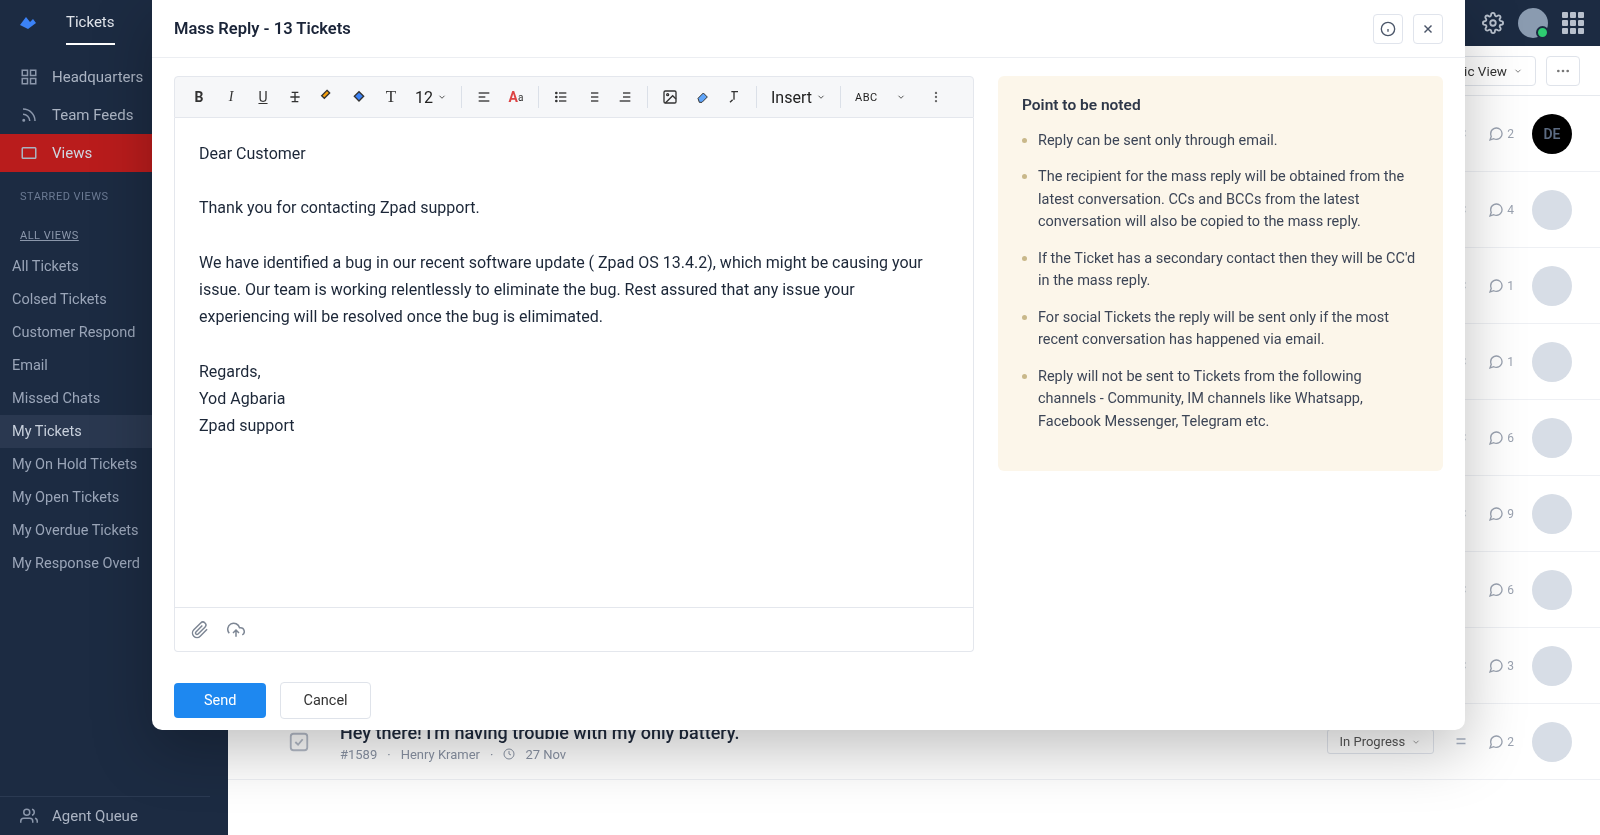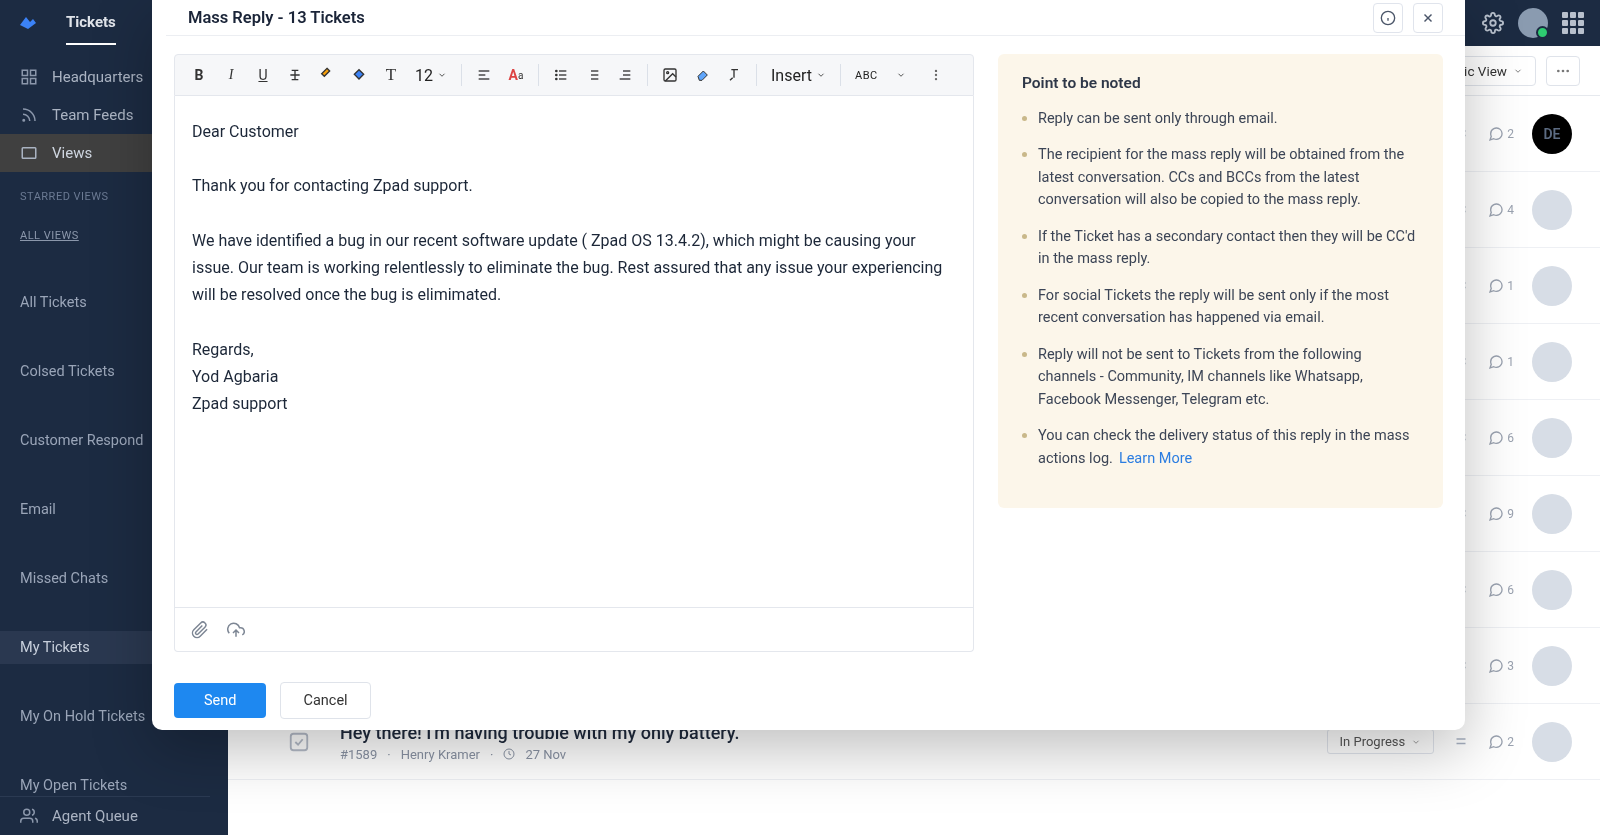--- a/index.html
+++ b/index.html
@@ -1,36 +1,36 @@
 <!DOCTYPE html>
 <html><head>
 <meta charset="utf-8">
 <style>
 * { box-sizing: border-box; margin: 0; padding: 0; font-family: -apple-system, BlinkMacSystemFont, "Segoe UI", Roboto, sans-serif; }
 body { width: 1600px; height: 835px; overflow: hidden; background: #f5f6f8; position: relative; }
 
 
 .top-header { height: 46px; background: #1c2b42; display: flex; align-items: center; padding: 0 16px; position: relative; z-index: 1; }
 .logo { width: 24px; height: 24px; margin-right: 26px; }
-.top-tab { color: #e0e4ea; font-size: 15px; padding: 12px 0; border-bottom: 2px solid #fff; font-weight: bold; }
+.top-tab { color: #e0e4ea; font-size: 15px; padding: 12px 0; border-bottom: 2px solid #fff; }
 .top-right { margin-left: auto; display: flex; align-items: center; gap: 14px; }
 .top-right .ic { width: 22px; height: 22px; color: #b8c0cc; cursor: pointer; }
 .avatar-top { width: 30px; height: 30px; border-radius: 50%; background: #8a9bb0; position: relative; }
 .avatar-top::after { content:''; position:absolute; bottom:-1px; right:-1px; width:9px; height:9px; border-radius:50%; background:#2ecc71; border:2px solid #1c2b42; }
 .apps-grid { width:22px; height:22px; display:grid; grid-template-columns:repeat(3,1fr); gap:2px; }
 .apps-grid span { background:#b8c0cc; border-radius:1px; }
 
 
 .sidebar { position:absolute; top:46px; left:0; width:228px; bottom:0; background:#1c2b42; color:#aab3c2; padding-top:12px; z-index:1; }
 .nav-item { display:flex; align-items:center; gap:14px; padding:10px 20px; font-size:15px; cursor:pointer; }
-.nav-item.active { background:#404040; color:#cfd6e0;align-items:center; }
+.nav-item.active { background:#b91c1c; color:#cfd6e0;align-items:center; }
 .nav-item .ic { width:18px; height:18px; }
 .section-label { font-size:11px; letter-spacing:0.5px; color:#6b7a93; padding:18px 20px 8px; }
 .section-label.underline { text-decoration: underline; color:#8b97ab; }
-.view-item { padding:8px 20px; font-size:14.5px; color:#9aa5b8; cursor:pointer;margin-top:36px; }
+.view-item { padding:8px 12px; font-size:14.5px; color:#9aa5b8; cursor:pointer; }
 .view-item.sel { background:#2a3850; color:#c8d0dc; }
 .bottom-nav { position:absolute; bottom:0; left:0; right:18px; border-top:1px solid #2b3a52; }
 
 
 .main-bg { position:absolute; left:228px; top:46px; right:0; bottom:0; background:#fff; z-index:0; }
 .toolbar-bg { height:50px; border-bottom:1px solid #e6e9ee; display:flex; align-items:center; padding:0 20px; }
 .toolbar-bg .right { margin-left:auto; display:flex; align-items:center; gap:10px; }
 .view-btn { border:1px solid #dfe3ea; border-radius:4px; padding:6px 12px; font-size:13.5px; color:#333; display:flex; align-items:center; gap:6px; }
 .more-btn { border:1px solid #dfe3ea; border-radius:4px; width:34px; height:30px; display:flex; align-items:center; justify-content:center; }
 
@@ -39,35 +39,35 @@
 .tick-right { margin-left:auto; display:flex; align-items:center; gap:18px; }
 .status-pill { border:1px solid #e0e4ec; padding:4px 12px; border-radius:3px; font-size:13px; color:#555; display:flex; align-items:center; gap:6px; }
 .sev { width:18px; height:18px; }
 .chat-badge { display:flex; align-items:center; gap:3px; color:#9aa2b0; font-size:12px; }
 .row-avatar { width:40px; height:40px; border-radius:50%; background:#d7dde6; }
 .row-avatar.letters { display:flex; align-items:center; justify-content:center; background:#000000; color:#5c6b82; font-weight:600; font-size:14px; }
 .ticket-title { font-size:18px; color:#1f2a3d; font-weight:500; }
 .ticket-meta { font-size:13px; color:#8a93a4; margin-top:4px; display:flex; align-items:center; gap:10px; }
 .check-ic { width:22px; height:22px; }
 .modal { position:absolute; top:0; left:152px; width:1313px; height:730px; background:#fff; border-radius:0 0 10px 10px; box-shadow:0 20px 60px rgba(0,0,0,0.25); z-index:10; display:flex; flex-direction:column; }
-.modal-header { height:36px; display:flex; align-items:center; padding:0 22px; border-bottom:1px solid #eceef2;margin-left:14px; }
+.modal-header { height:58px; display:flex; align-items:center; padding:0 22px; border-bottom:1px solid #eceef2; }
 .modal-title { font-size:16.5px; font-weight:600; color:#1a2438; }
 .modal-header .right { margin-left:auto; display:flex; gap:10px; }
 .hd-btn { width:30px; height:30px; border:1px solid #e0e4ec; border-radius:4px; display:flex; align-items:center; justify-content:center; cursor:pointer; color:#4a5568; }
 
 .modal-body { flex:1; display:flex; gap:24px; padding:18px 22px; overflow:hidden; }
 .editor-col { width:800px; display:flex; flex-direction:column; }
 .side-col { flex:1; }
 
 .ed-toolbar { height:42px; background:#f6f7f9; border:1px solid #e4e7ed; border-radius:4px 4px 0 0; display:flex; align-items:center; padding:0 10px; gap:4px; }
 .tbtn { width:28px; height:28px; display:flex; align-items:center; justify-content:center; color:#333; cursor:pointer; font-size:14px; border-radius:3px; }
 .tsel { display:flex; align-items:center; gap:4px; padding:0 6px; font-size:16px; color:#222; cursor:pointer; }
 .tsep { width:1px; height:22px; background:#dbe0e8; margin:0 4px; }
 
-.ed-body { flex:1; border:1px solid #e4e7ed; border-top:none; padding:22px 17px; font-size:16px; line-height:1.7; color:#1c2738; overflow:auto; }
+.ed-body { flex:1; border:1px solid #e4e7ed; border-top:none; padding:22px 24px; font-size:16px; line-height:1.7; color:#1c2738; overflow:auto; }
 .ed-body p { margin-bottom:0; }
 .ed-foot { height:44px; border:1px solid #e4e7ed; border-top:none; border-radius:0 0 4px 4px; display:flex; align-items:center; padding:0 16px; gap:18px; color:#7d8694; }
 
 .note-box { background:#fcf6ea; border-radius:6px; padding:20px 24px 24px; }
 .note-title { font-size:15.5px; font-weight:600; color:#2e3748; margin-bottom:16px; }
 .note-list { list-style:none; }
 .note-list li { position:relative; padding-left:16px; font-size:14.5px; line-height:1.55; color:#3c4556; margin-bottom:14px; }
 .note-list li::before { content:''; position:absolute; left:0; top:8px; width:5px; height:5px; border-radius:50%; background:#c9b88a; }
 .learn-more { color:#2b7de1; cursor:pointer; margin-left:6px; }
 
@@ -497,21 +497,20 @@
 
     <div class="side-col">
       <div class="note-box">
         <div class="note-title">Point to be noted</div>
         <ul class="note-list" id="note-list">
             <li>Reply can be sent only through email.</li>
             <li>The recipient for the mass reply will be obtained from the latest conversation. CCs and BCCs from the latest conversation will also be copied to the mass reply.</li>
             <li>If the Ticket has a secondary contact then they will be CC'd in the mass reply.</li>
             <li>For social Tickets the reply will be sent only if the most recent conversation has happened via email.</li>
             <li>Reply will not be sent to Tickets from the following channels - Community, IM channels like Whatsapp, Facebook Messenger, Telegram etc.</li>
-            <li>You can check the delivery status of this reply in the mass actions log.<span class="learn-more">Learn More</span></li>
           </ul>
       </div>
     </div>
   </div>
 
   <div class="modal-footer">
     <button class="btn-primary">Send</button>
     <button class="btn-secondary">Cancel</button>
   </div>
 </div>

